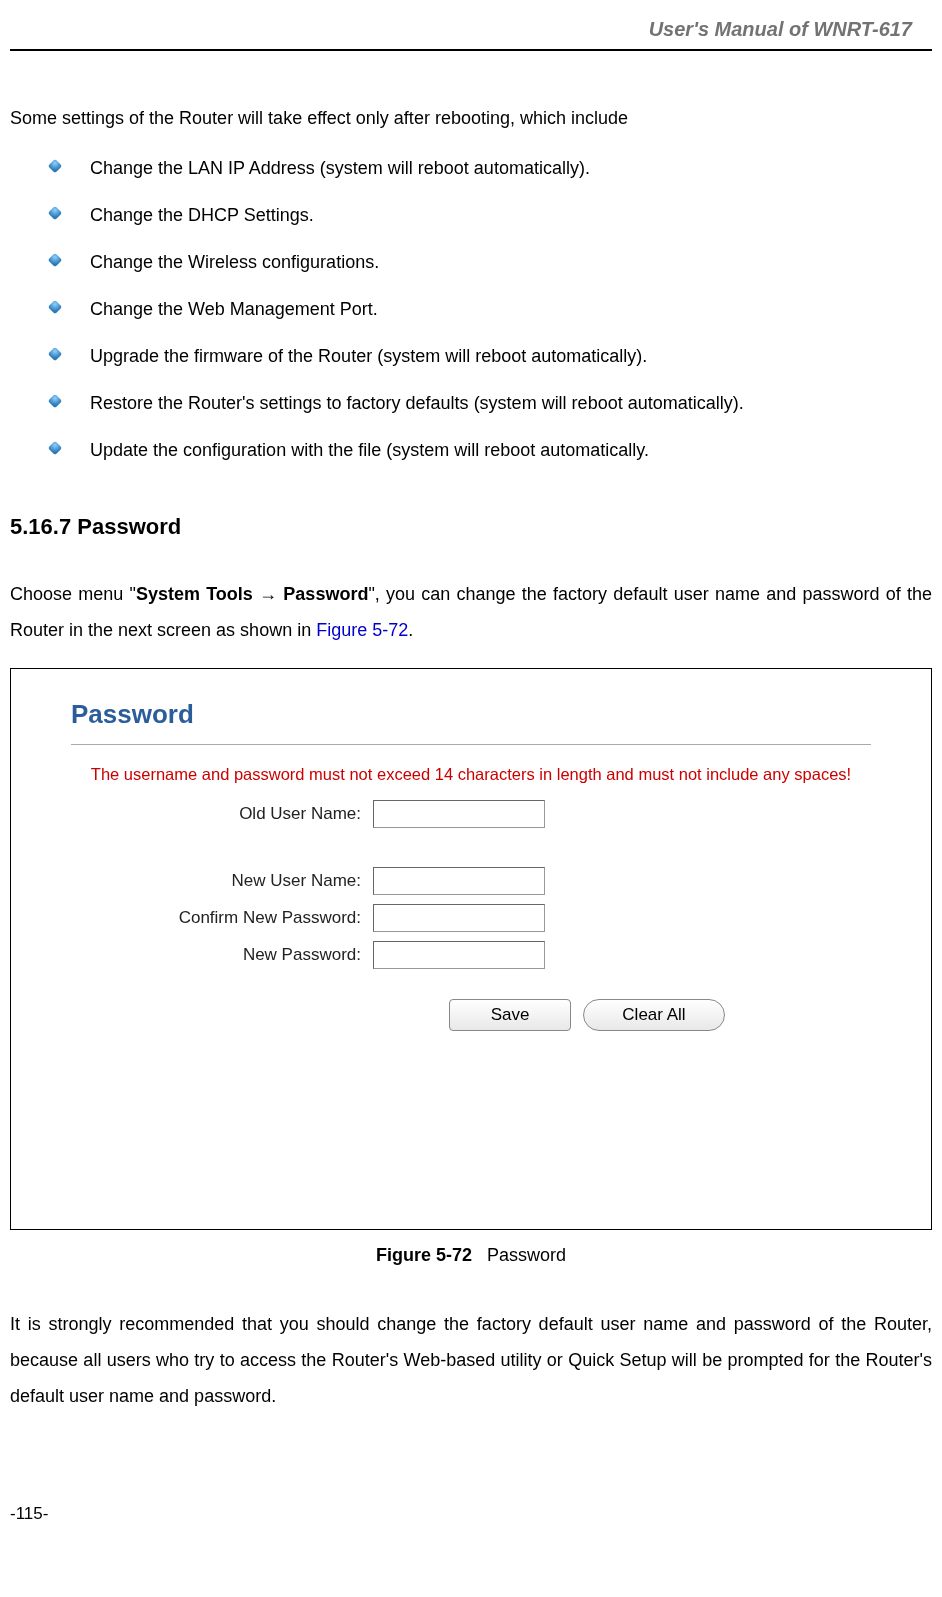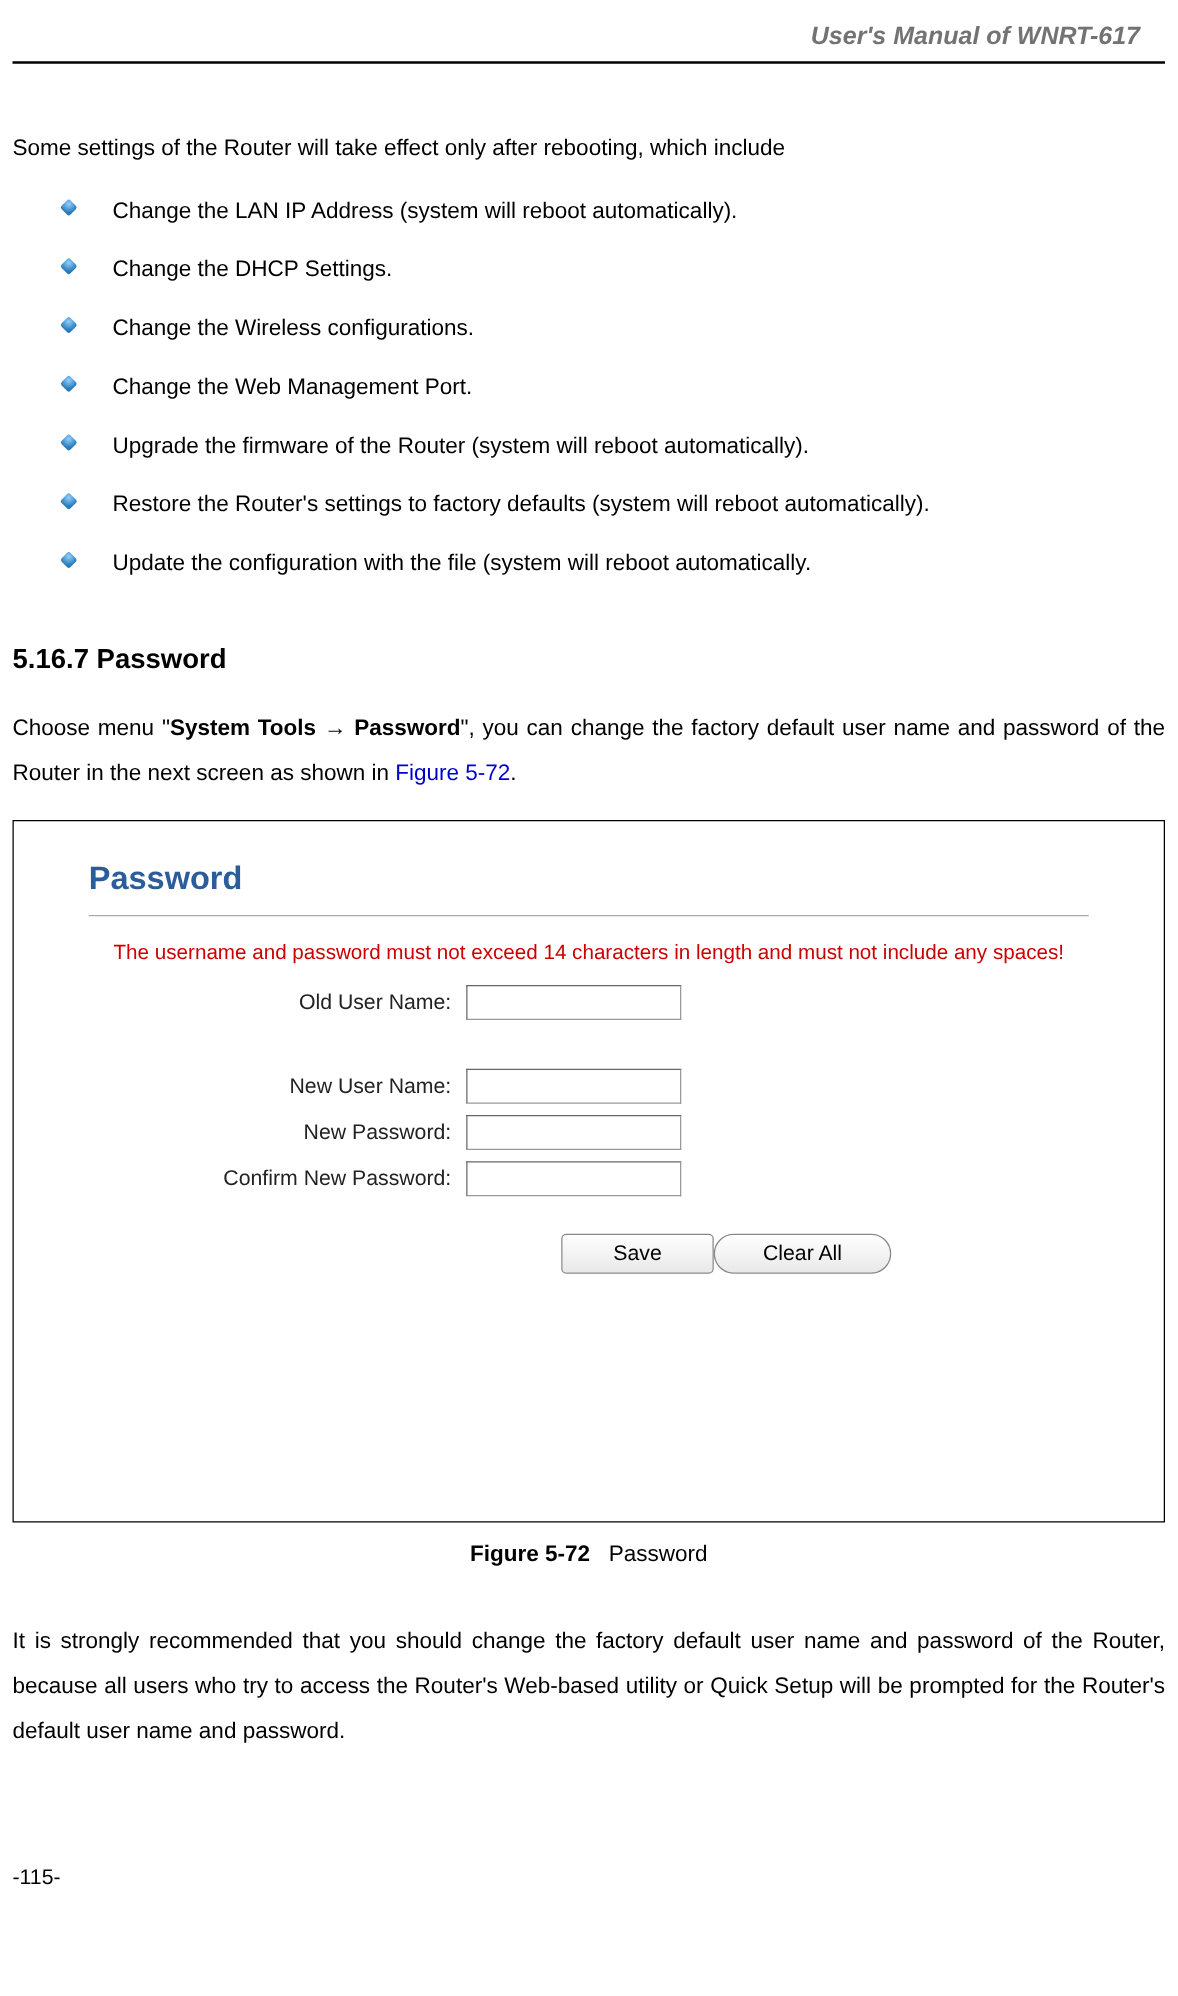--- a/index.html
+++ b/index.html
@@ -50,21 +50,21 @@
       top: 6px;
       width: 10px;
       height: 10px;
       background: radial-gradient(circle at 30% 30%, #8fd0ff 0%, #2a7ab8 70%);
       border-radius: 2px;
       transform: rotate(45deg);
     }
     .section-heading {
       font-size: 22px;
       font-weight: bold;
-      margin: 50px 0 24px 0;
+      margin: 50px 0 36px 0;
     }
     .justified {
       text-align: justify;
       font-size: 18px;
       line-height: 2.0;
       margin: 0 0 20px 0;
     }
     .bold { font-weight: bold; }
     .link-blue { color: #0000cc; }
     .figure-box {
@@ -117,21 +117,21 @@
       width: 170px;
       background: #fff;
     }
     .gap {
       height: 30px;
     }
     .button-row {
       margin-left: 332px;
       margin-top: 30px;
       display: flex;
-      gap: 0;
+      gap: 12px;
       padding-left: 16px;
     }
     .btn {
       border: 1px solid #888;
       border-radius: 4px;
       background: linear-gradient(#fff, #e8e8e8);
       font-size: 17px;
       padding: 5px 0;
       text-align: center;
       cursor: pointer;
@@ -184,25 +184,25 @@
       <div class="form-row">
         <div class="form-label">Old User Name:</div>
         <div class="form-input"></div>
       </div>
       <div class="gap"></div>
       <div class="form-row">
         <div class="form-label">New User Name:</div>
         <div class="form-input"></div>
       </div>
       <div class="form-row">
+        <div class="form-label">Confirm New Password:</div>
+        <div class="form-input"></div>
+      </div>
+      <div class="form-row">
         <div class="form-label">New Password:</div>
-        <div class="form-input"></div>
-      </div>
-      <div class="form-row">
-        <div class="form-label">Confirm New Password:</div>
         <div class="form-input"></div>
       </div>
       <div class="button-row">
         <div class="btn btn-save">Save</div>
         <div class="btn btn-clear">Clear All</div>
       </div>
     </div>
   </div>
 
   <p class="figure-caption">

